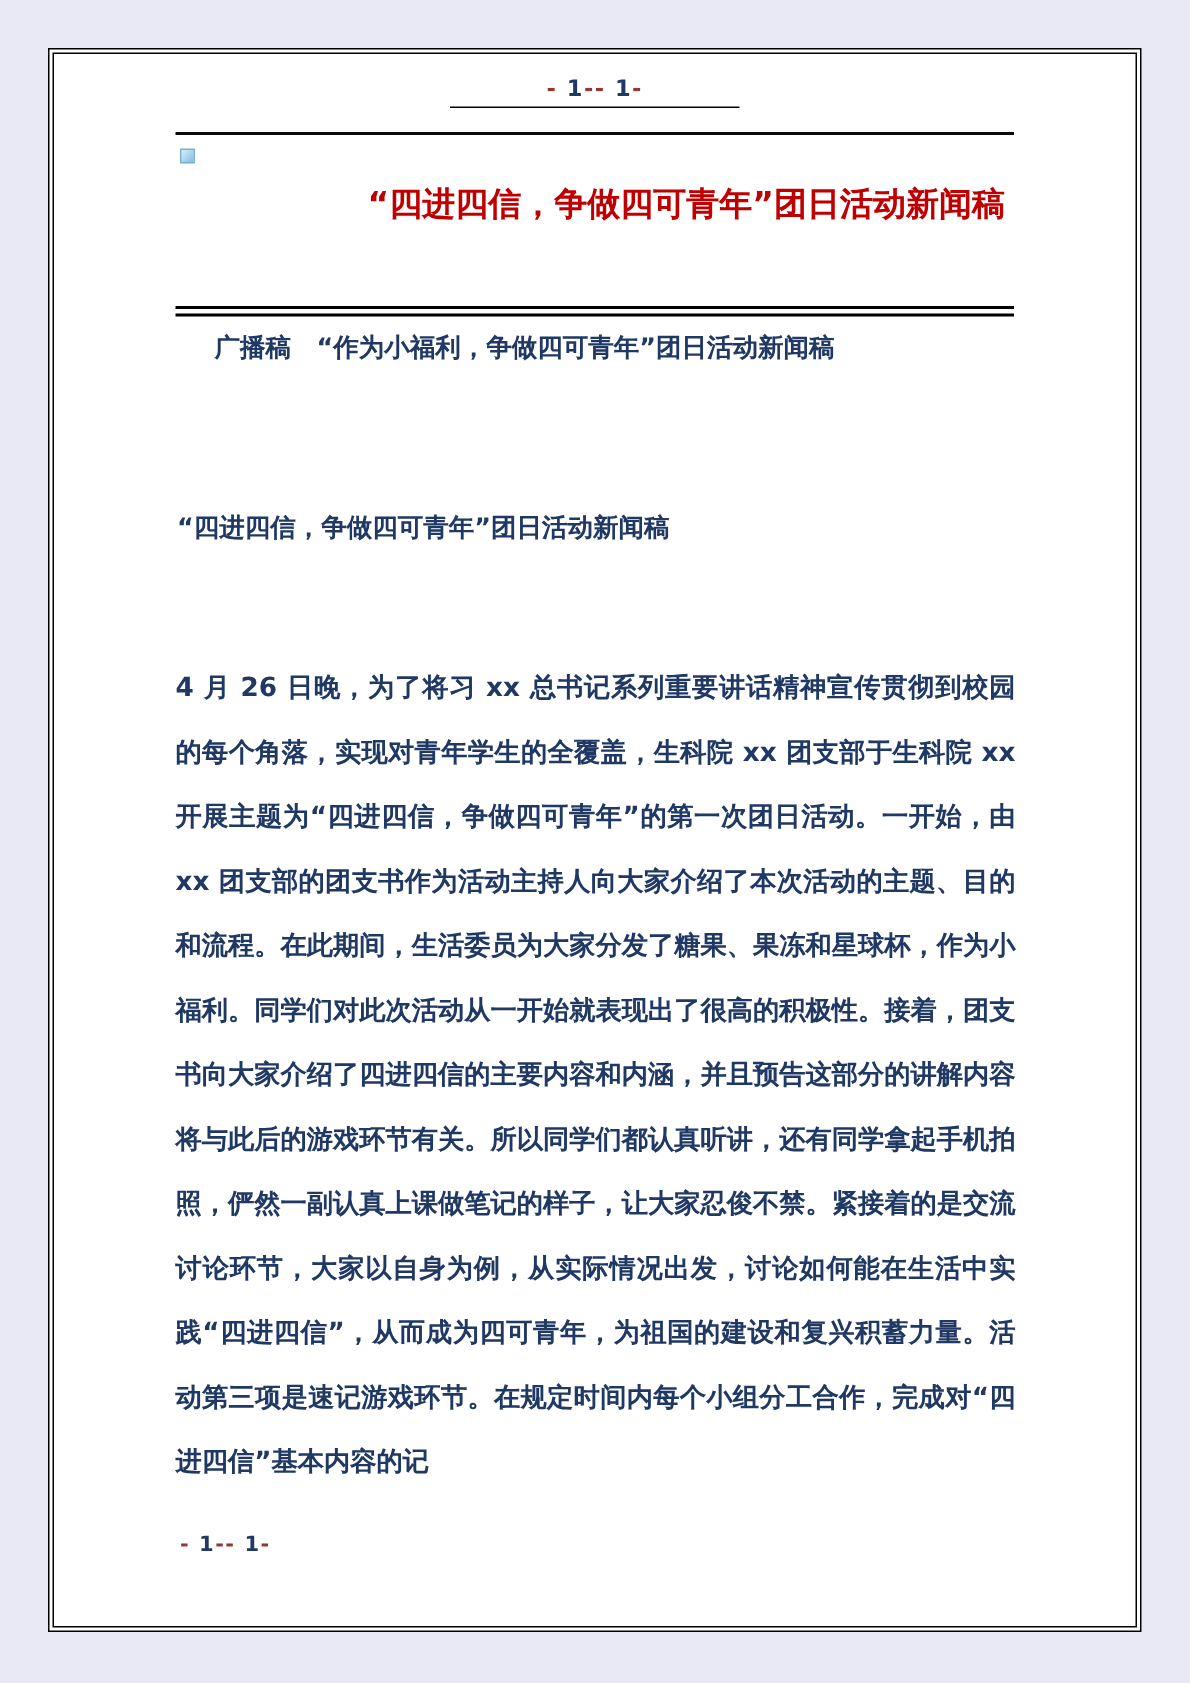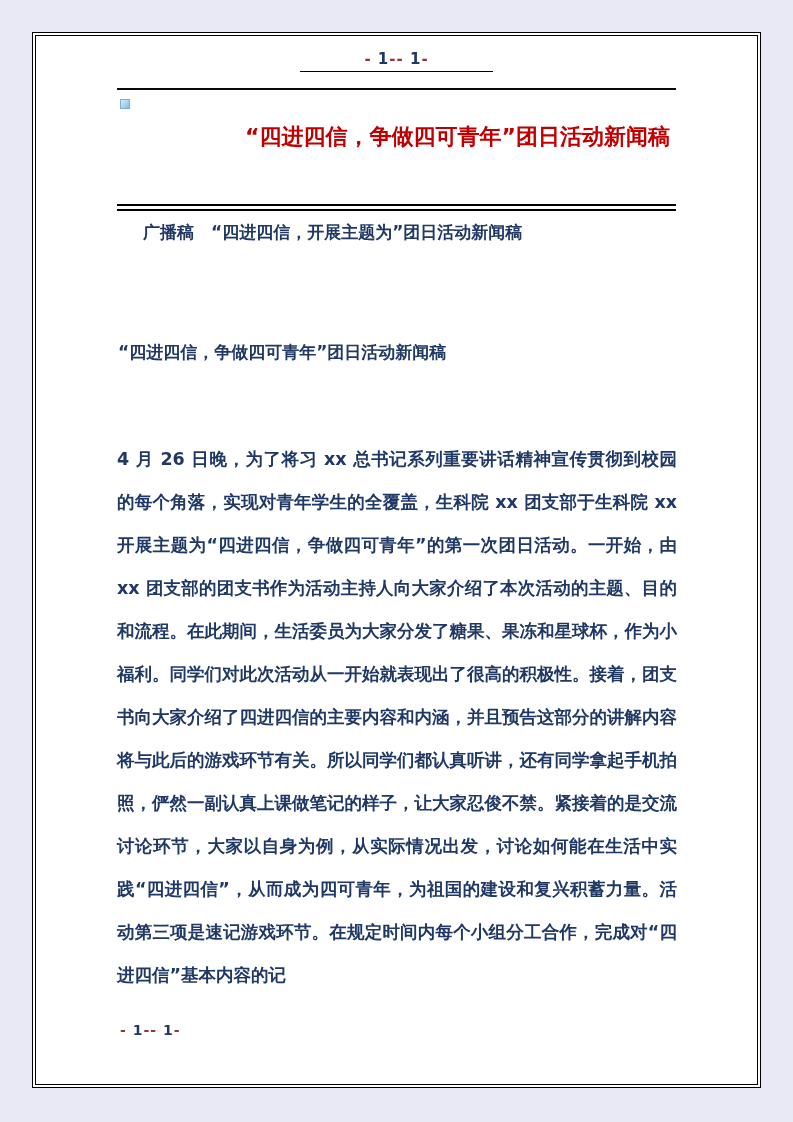--- a/index.html
+++ b/index.html
@@ -148,21 +148,21 @@
   </div>
 
   <div class="header-rule"></div>
 
   <div class="img-placeholder"></div>
 
   <div class="doc-title">“四进四信，争做四可青年”团日活动新闻稿</div>
 
   <div class="title-double-rule"></div>
 
-  <div class="doc-subtitle">广播稿　“四进四信，开展主题为”团日活动新闻稿</div>
+  <div class="doc-subtitle">广播稿　“作为小福利，争做四可青年”团日活动新闻稿</div>
 
   <div class="doc-section-heading">“四进四信，争做四可青年”团日活动新闻稿</div>
 
   <div class="doc-body">4 月 26 日晚，为了将习 xx 总书记系列重要讲话精神宣传贯彻到校园的每个角落，实现对青年学生的全覆盖，生科院 xx 团支部于生科院 xx 开展主题为“四进四信，争做四可青年”的第一次团日活动。一开始，由 xx 团支部的团支书作为活动主持人向大家介绍了本次活动的主题、目的和流程。在此期间，生活委员为大家分发了糖果、果冻和星球杯，作为小福利。同学们对此次活动从一开始就表现出了很高的积极性。接着，团支书向大家介绍了四进四信的主要内容和内涵，并且预告这部分的讲解内容将与此后的游戏环节有关。所以同学们都认真听讲，还有同学拿起手机拍照，俨然一副认真上课做笔记的样子，让大家忍俊不禁。紧接着的是交流讨论环节，大家以自身为例，从实际情况出发，讨论如何能在生活中实践“四进四信”，从而成为四可青年，为祖国的建设和复兴积蓄力量。活动第三项是速记游戏环节。在规定时间内每个小组分工合作，完成对“四进四信”基本内容的记</div>
 
   <div class="page-footer"><span class="dash-red">- </span><span class="num-navy">1</span><span class="dash-red">-- </span><span class="num-navy">1</span><span class="dash-red">-</span></div>
 
 </div>
 
 </body></html>

